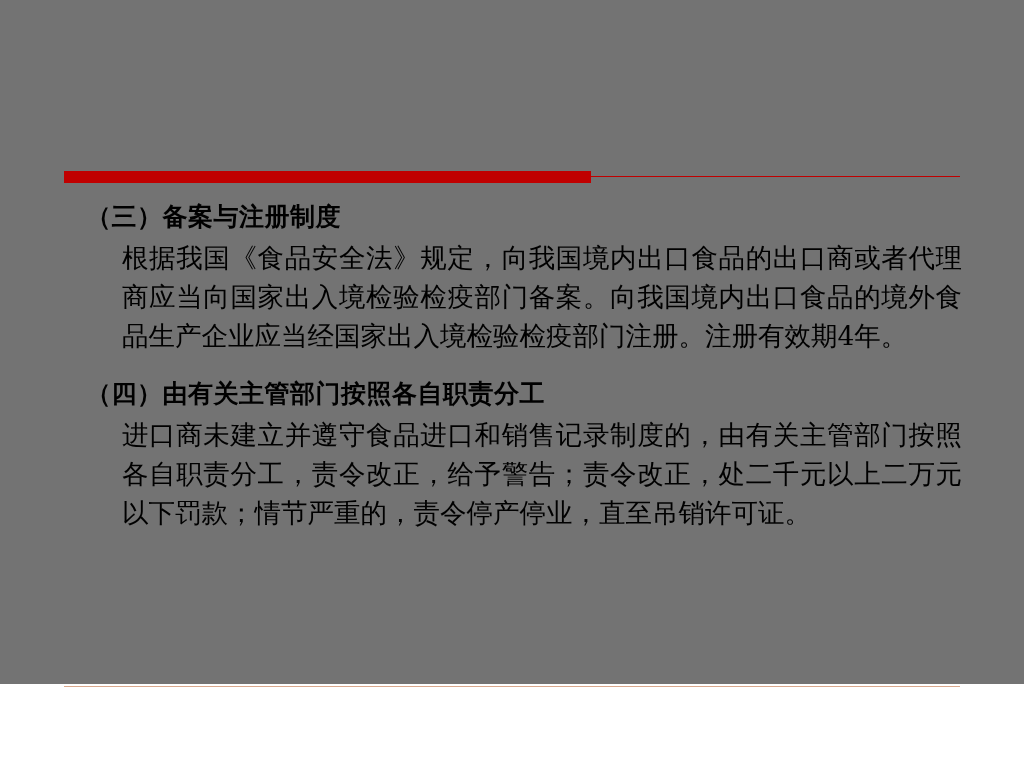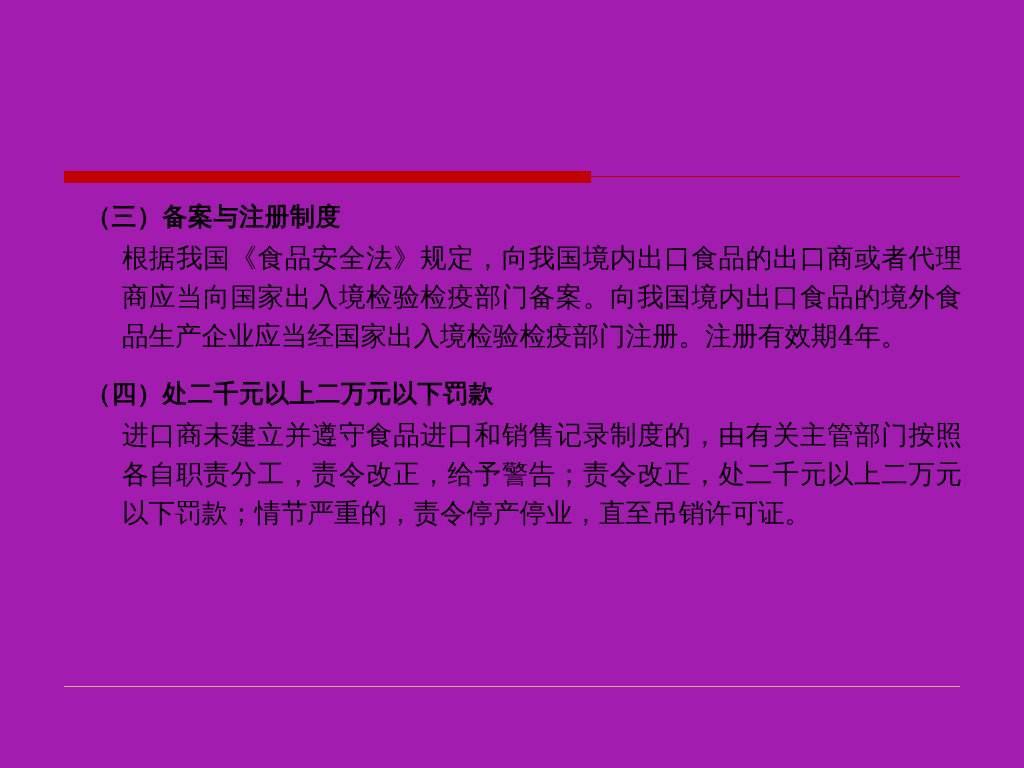--- a/index.html
+++ b/index.html
@@ -9,22 +9,22 @@
   body {
     width: 1024px;
     height: 768px;
     background: #ffffff;
     font-family: "DejaVu Sans", "Liberation Sans", sans-serif;
     overflow: hidden;
   }
   .slide {
     position: relative;
     width: 1024px;
-    height: 768px;
-    background: #a21caf;
+    height: 684px;
+    background: #737373;
   }
 
   
   .top-rule {
     position: absolute;
     left: 64px;
     right: 64px;
     top: 176px;
     height: 1px;
     background: #c00000;
@@ -88,20 +88,20 @@
   <div class="top-rule"></div>
   <div class="top-bar"></div>
 
   <div class="content">
 
     <h2 class="heading">（三）备案与注册制度</h2>
     <p class="para">根据我国《食品安全法》规定，向我国境内出口食品的出口商或者代理商应当向国家出入境检验检疫部门备案。向我国境内出口食品的境外食品生产企业应当经国家出入境检验检疫部门注册。注册有效期4年。</p>
 
     <div class="block-gap"></div>
 
-    <h2 class="heading">（四）处二千元以上二万元以下罚款</h2>
+    <h2 class="heading">（四）由有关主管部门按照各自职责分工</h2>
     <p class="para">进口商未建立并遵守食品进口和销售记录制度的，由有关主管部门按照各自职责分工，责令改正，给予警告；责令改正，处二千元以上二万元以下罚款；情节严重的，责令停产停业，直至吊销许可证。</p>
 
   </div>
 
   <div class="bottom-rule"></div>
 
 </div>
 
 </body></html>

